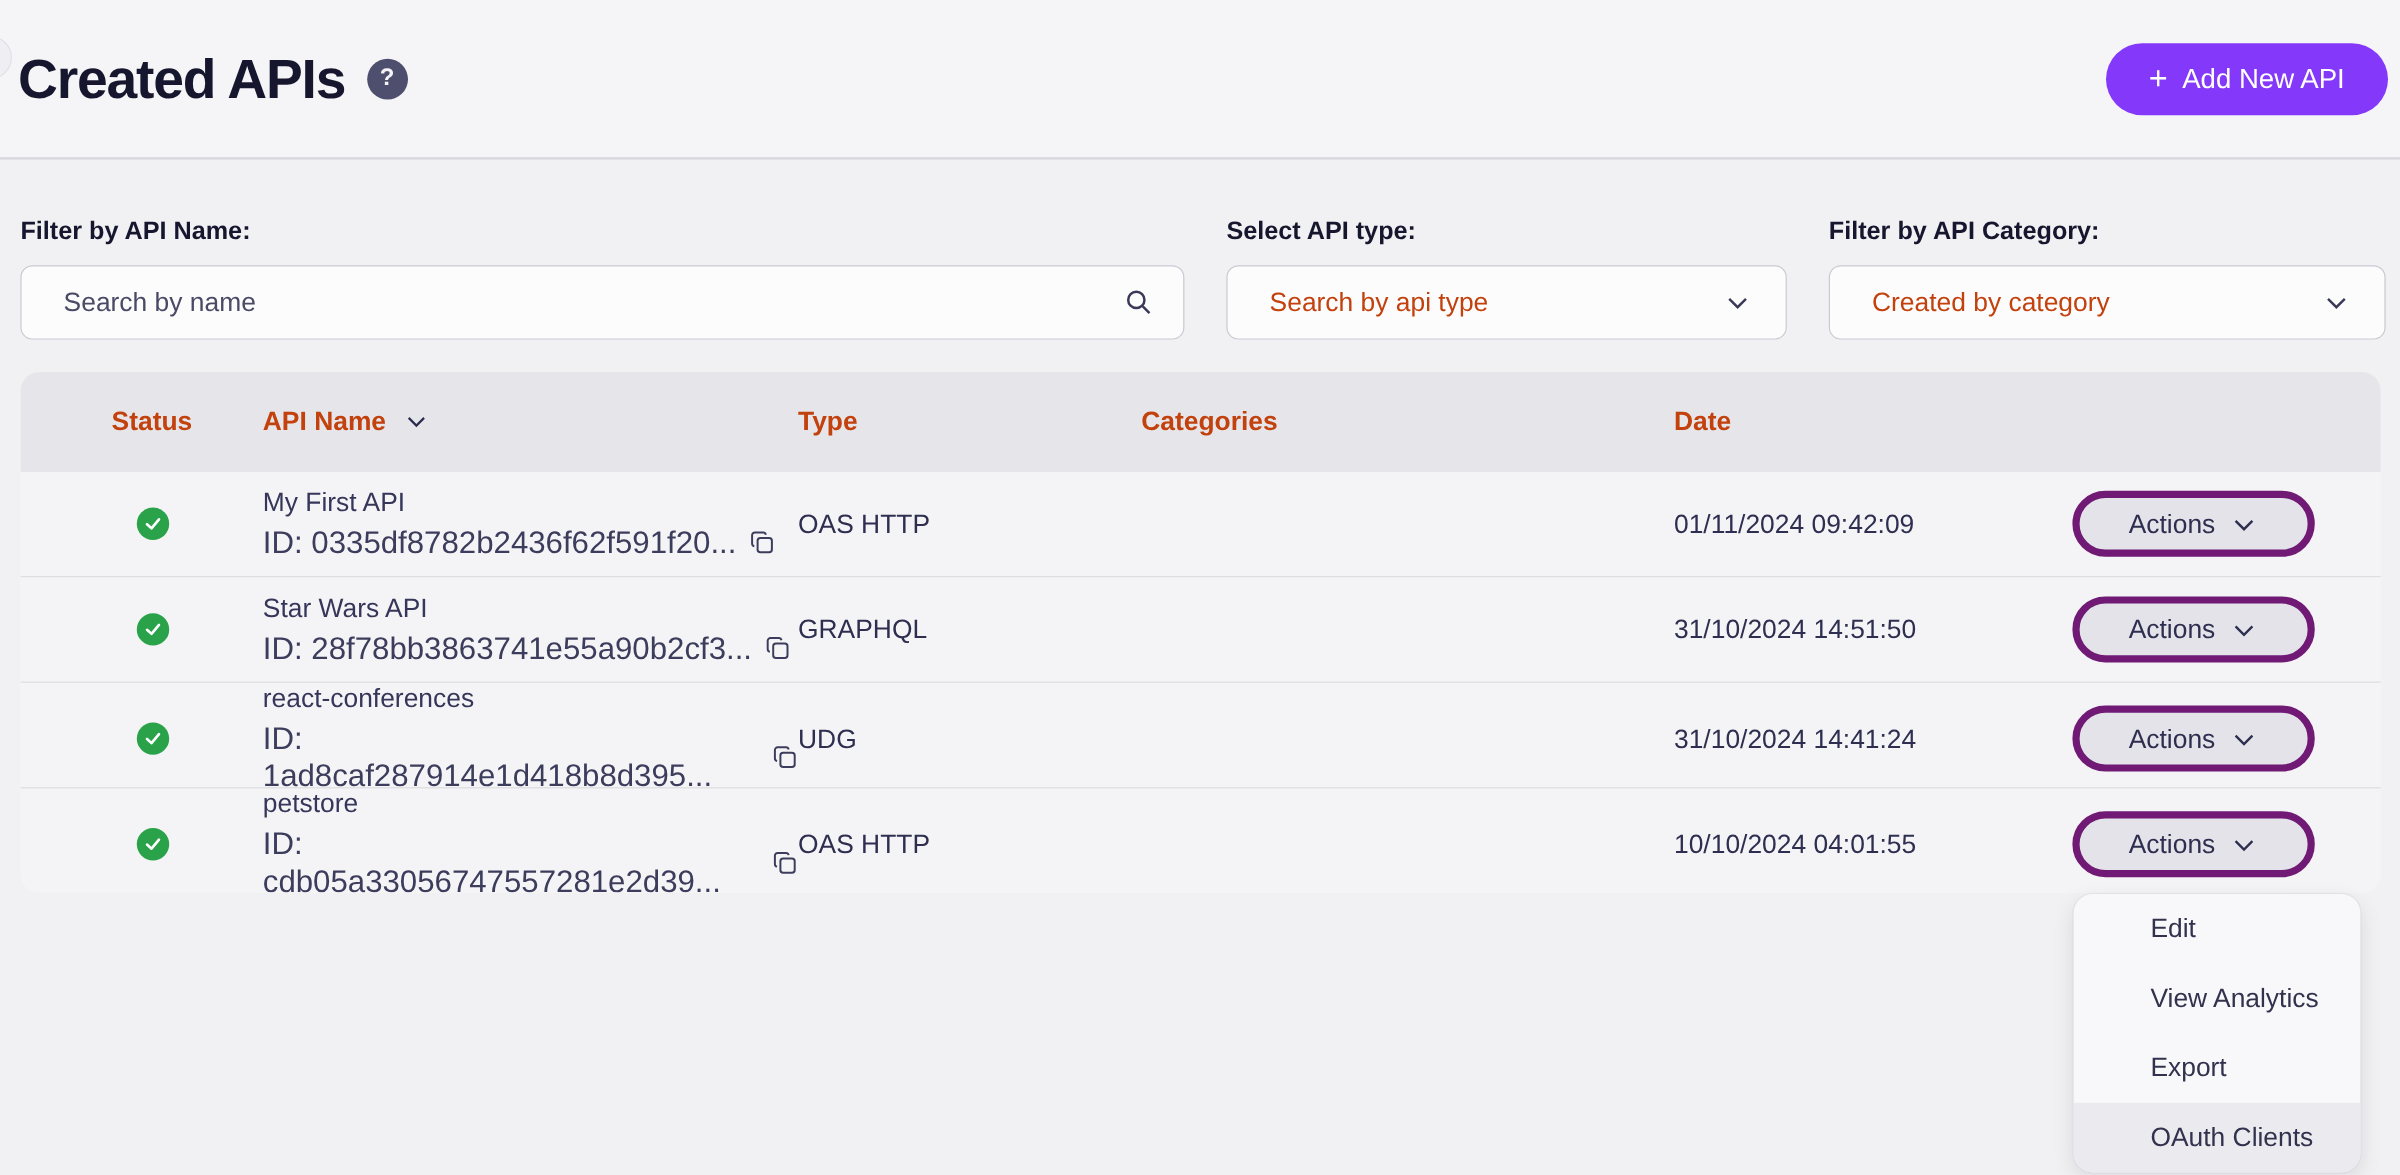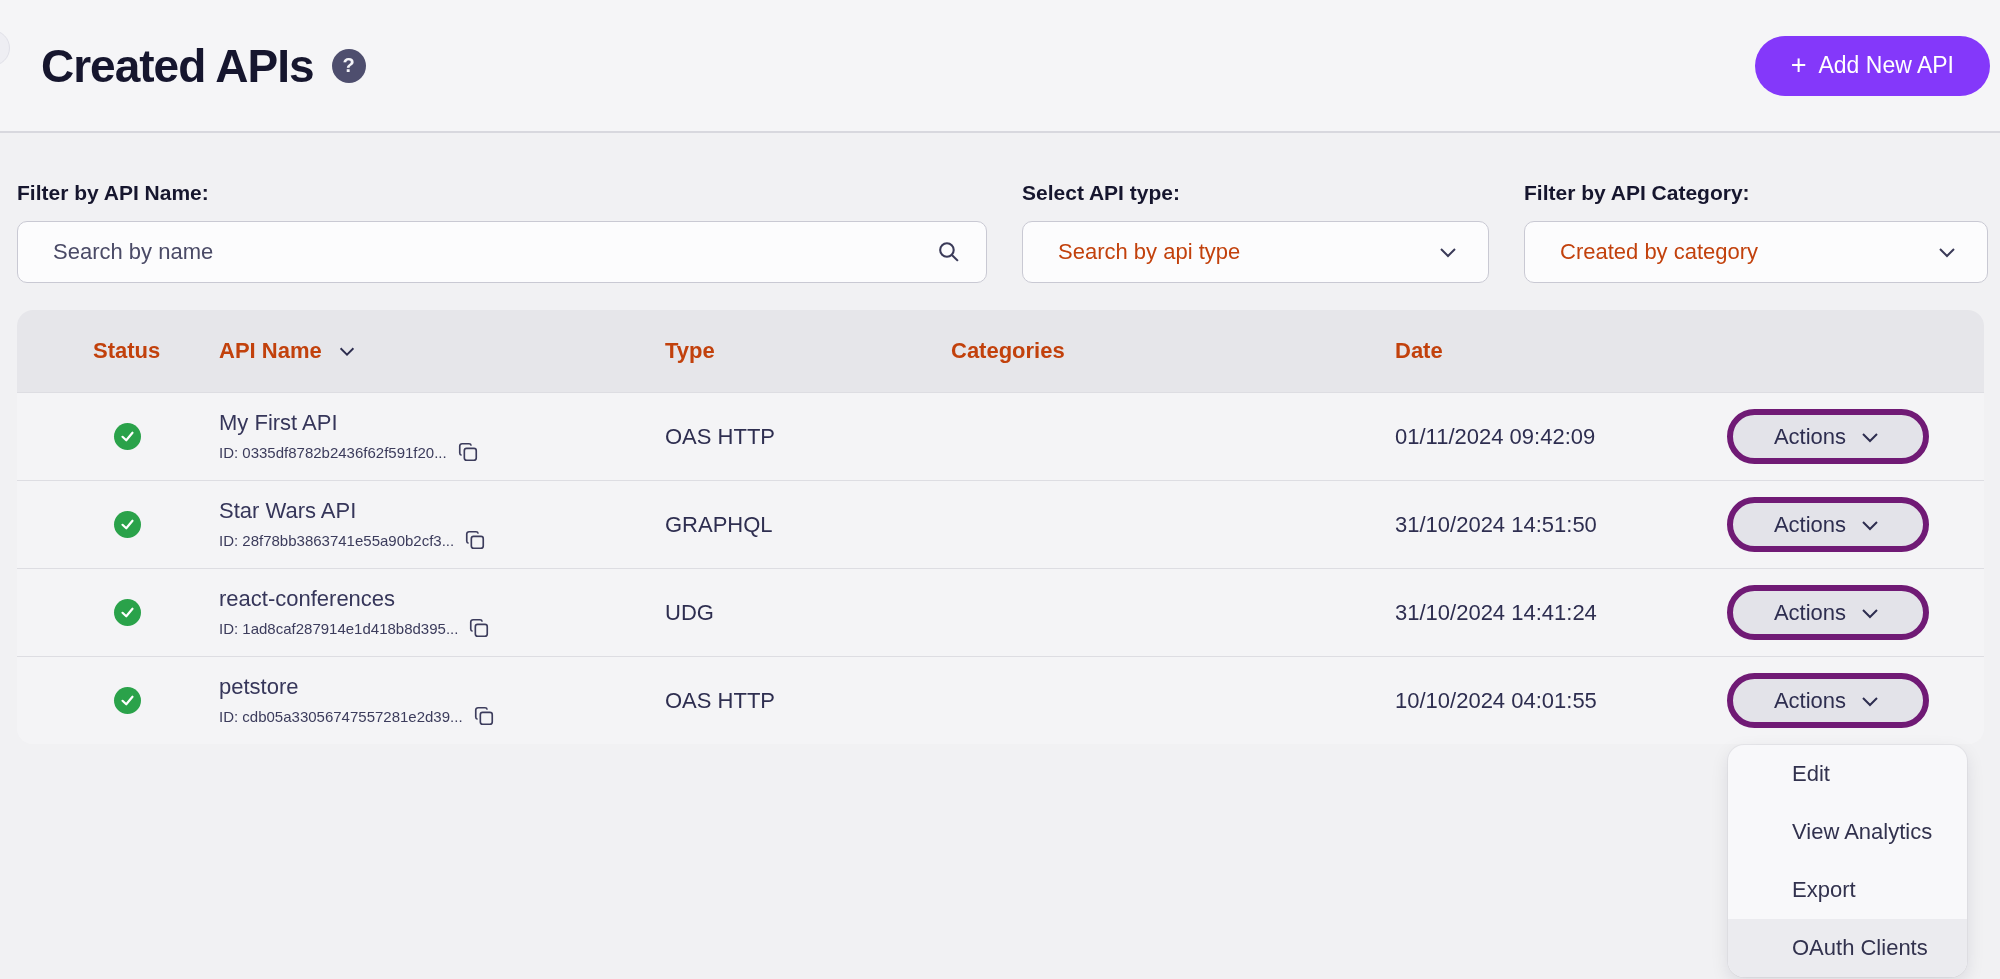--- a/index.html
+++ b/index.html
@@ -14,21 +14,21 @@
   :root {
     --accent: #8438fa;
     --status-green: #2aa24a;
   }
   
   .page-header {
     position: absolute; top: 0; left: 0; right: 0; height: 133px;
     background: #f5f5f7;
     border-bottom: 2px solid #d8d8de;
     display: flex; align-items: center;
-    padding: 0 10px 0 41px;
+    padding: 0 10px 0 15px;
   }
   .edge-sliver {
     position: absolute; left: -26px; top: 30px; width: 36px; height: 36px;
     border-radius: 50%; background: #eeeef3; border: 1px solid #e0e0e8;
   }
   .page-title {
     font-size: 46px; font-weight: 800; color: #16162e; letter-spacing: -1px;
   }
   .help-circle {
     width: 34px; height: 34px; border-radius: 50%; background: #4e4e6e;
@@ -91,21 +91,21 @@
     width: 27px; height: 27px; border-radius: 50%;
     background: var(--status-green, #2aa24a); margin-left: 21px;
     display: flex; align-items: center; justify-content: center;
   }
   .status-dot svg { width: 15px; height: 15px; }
   .name-cell { display: flex; flex-direction: column; justify-content: center; gap: 5px; }
   .api-link {
     font-size: 22px; color: #36365a; 
     width: fit-content; cursor: pointer;
   }
-  .id-line { display: flex; align-items: center; gap: 10px; font-size: 15px; color: #3c3c5c; }
+  .id-line { display: flex; align-items: center; gap: 10px; font-size: 26px; color: #3c3c5c; }
   .copy-ic { width: 22px; height: 22px; cursor: pointer; flex: 0 0 auto; }
   .type-cell, .date-cell { font-size: 22px; color: #2e2e50; }
   .actions-btn {
     width: 202px; height: 55px; border-radius: 28px;
     background: #e3e3e9; border: 6px solid #701a75;
     font-size: 22px; color: #2e2e50; font-family: "Liberation Sans", sans-serif;
     display: flex; align-items: center; justify-content: center; gap: 12px;
     cursor: pointer;
   }
   

